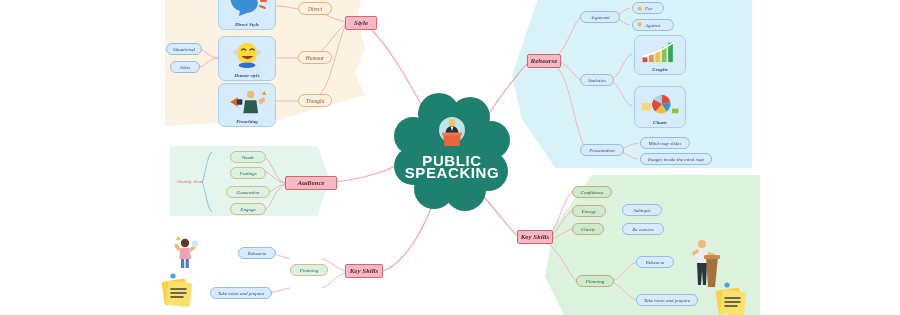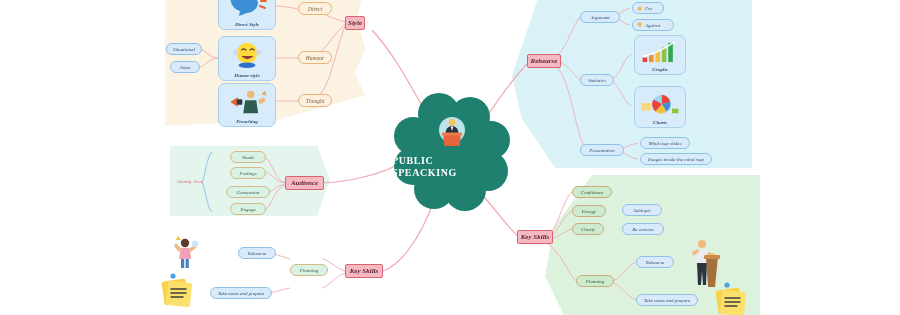--- a/index.html
+++ b/index.html
@@ -22,22 +22,22 @@
   
   .wires{position:absolute;left:0;top:0;width:900px;height:315px;pointer-events:none;}
   .wire{fill:none;stroke:#f0a8b4;stroke-width:1.25;}
   .wire-thin{fill:none;stroke:#f2b3bd;stroke-width:1;}
   .wire-blue{fill:none;stroke:#9ec8ea;stroke-width:1.1;}
 
   
   .center-node{position:absolute;left:392px;top:93px;width:120px;height:118px;}
   .cloud{position:absolute;left:0;top:0;width:120px;height:118px;}
   .cloud b{position:absolute;display:block;background:#1f8070;border-radius:50%;}
-  .center-label{position:absolute;left:0;top:62px;width:120px;
-     color:#ffffff;font-family:Liberation Serif, serif;font-weight:bold;font-size:10px;
+  .center-label{position:absolute;left:0;top:62px;width:120px;text-align:center;
+     color:#ffffff;font-family:Liberation Sans, sans-serif;font-weight:bold;font-size:15px;
      letter-spacing:.6px;line-height:12px;z-index:5;}
   .podium-ic{position:absolute;left:44px;top:22px;width:32px;height:34px;z-index:5;}
 
   
   .node{position:absolute;box-sizing:border-box;display:flex;align-items:center;
      justify-content:center;text-align:center;white-space:nowrap;}
 
   .main-node{border:1.3px solid #d9626f;background:#f5b9c3;color:#5e2430;
      font-size:7px;font-weight:bold;border-radius:2px;height:14px;font-style:italic;}
 
@@ -155,21 +155,21 @@
       <path d="M14.6 11.4 L16 16 L17.4 11.4 Z" fill="#f5f7fa"></path>
       <path d="M7 19 H25 L23.5 31 H8.5 Z" fill="#e4663a"></path>
       <rect x="6" y="17.5" width="20" height="3" rx="1.2" fill="#f07a4c"></rect>
     </svg>
     <div class="center-label">
       <span>PUBLIC</span><br>
       <span>SPEACKING</span>
     </div>
   </div>
 
-  <div class="node main-node" style="left:345px;top:16px;width:20px;">
+  <div class="node main-node" style="left:345px;top:16px;width:32px;">
     <span>Style</span>
   </div>
 
   <div class="node pill-cream" style="left:298px;top:2px;width:34px;">
     <span>Direct</span>
   </div>
   <div class="node pill-cream" style="left:298px;top:51px;width:34px;">
     <span>Humour</span>
   </div>
   <div class="node pill-cream" style="left:298px;top:94px;width:34px;">
@@ -284,21 +284,21 @@
   <div class="node pill-blue" style="left:580px;top:144px;width:44px;">
     <span>Presentation</span>
   </div>
   <div class="node pill-blue" style="left:640px;top:137px;width:50px;">
     <span>Mind map slides</span>
   </div>
   <div class="node pill-blue" style="left:640px;top:153px;width:72px;">
     <span>Images inside the mind map</span>
   </div>
 
-  <div class="node main-node" style="left:285px;top:176px;width:39px;">
+  <div class="node main-node" style="left:285px;top:176px;width:52px;">
     <span>Audience</span>
   </div>
   <div class="side-label" style="left:177px;top:179px;">Identify them</div>
 
   <div class="node pill-mint" style="left:230px;top:151px;width:36px;">
     <span>Needs</span>
   </div>
   <div class="node pill-mint" style="left:230px;top:167px;width:36px;">
     <span>Feelings</span>
   </div>

